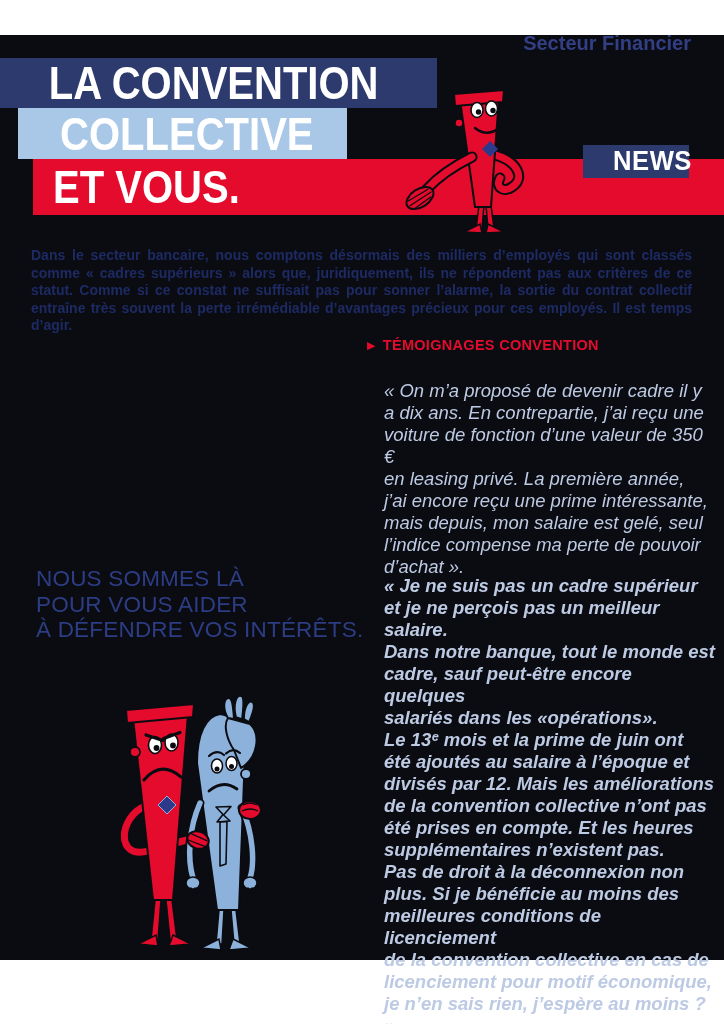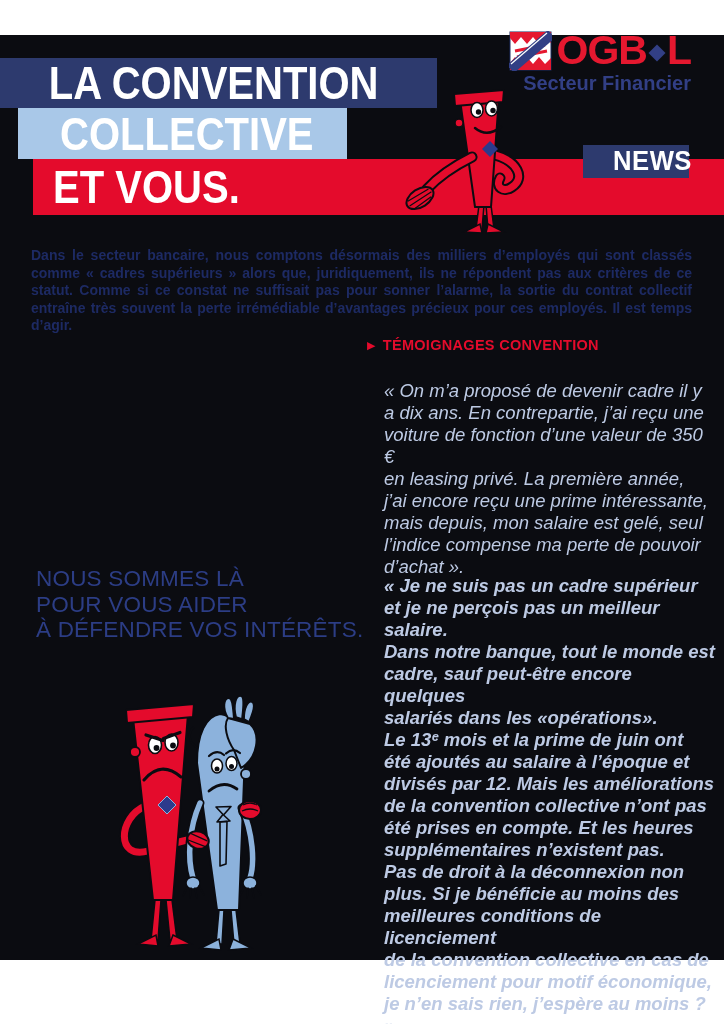--- a/index.html
+++ b/index.html
@@ -82,35 +82,20 @@
   }
   .mascots-bottom { position:absolute; left:100px; top:688px; width:265px; height:278px; z-index:2; }
 </style>
 </head>
 <body>
 
 <div class="page">
   <div class="black-body"></div>
 
   <div class="logo-block">
-    <div class="logo-row">
-      <svg class="flag-icon" viewBox="0 0 43 40">
-        <rect x="1" y="1" width="41" height="38" fill="#ffffff" stroke="#1c2a5e" stroke-width="1"></rect>
-        <path d="M1,1 H42 V12 L36,6 L30,13 L24,6 L18,13 L12,6 L6,13 L1,7 Z" fill="#e5182f"></path>
-        <path d="M1,39 H42 V27 L36,33 L30,26 L24,33 L18,26 L12,33 L6,26 L1,32 Z" fill="#e5182f"></path>
-        <path d="M6,20 L36,14 M8,26 L38,20" stroke="#e5182f" stroke-width="3"></path>
-        <path d="M-2,34 L39,-1 L46,7 L5,42 Z" fill="#323f85"></path>
-        <path d="M2,33 L38,2" stroke="#ffffff" stroke-width="1.2"></path>
-      </svg>
-      <div class="logo-word">
-        <span>OGB</span>
-          <span class="logo-diamond"></span>
-          <span>L</span>
-      </div>
-    </div>
     <div class="logo-subtitle">Secteur Financier</div>
   </div>
 
   <div class="bar bar-navy">
     <div class="bar-text">LA CONVENTION</div>
   </div>
   <div class="bar bar-blue">
     <div class="bar-text">COLLECTIVE</div>
   </div>
   <div class="bar bar-red">

